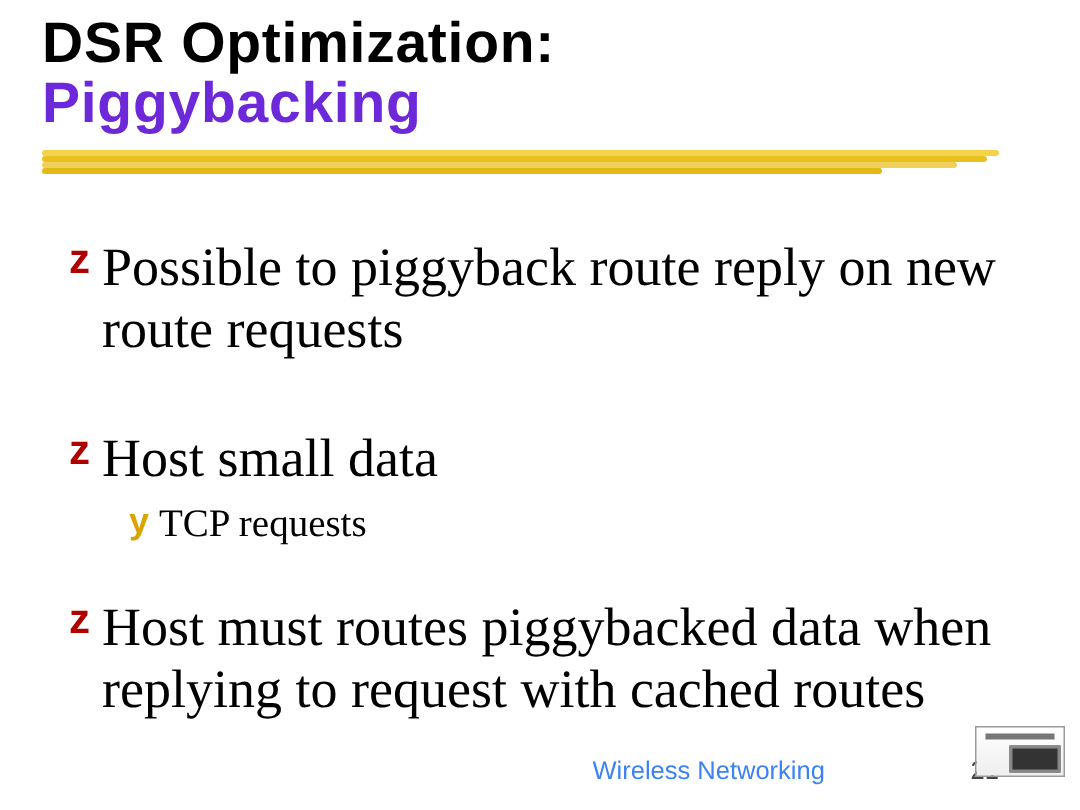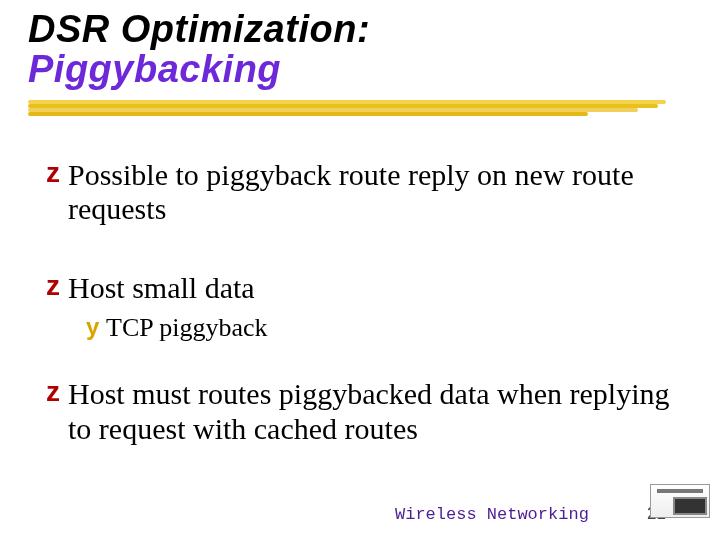--- a/index.html
+++ b/index.html
@@ -11,21 +11,20 @@
     overflow: hidden;
   }
   .slide {
     width: 720px;
     height: 540px;
     position: relative;
     padding: 10px 0 0 0;
   }
   .title-block {
     padding: 0 18px 0 28px;
-    font-style: italic;
   }
   .title-line1 {
     font-family: Arial, Helvetica, sans-serif;
     font-weight: 900;
     font-size: 38px;
     color: #000;
     letter-spacing: 0.5px;
     line-height: 1.05;
   }
   .title-line2 {
@@ -60,21 +59,21 @@
   .bullet-z .glyph {
     font-family: Arial, Helvetica, sans-serif;
     font-weight: 700;
     font-size: 28px;
     color: #b00000;
     line-height: 1.1;
     margin-right: 2px;
     min-width: 20px;
   }
   .bullet-z .text {
-    font-size: 30px;
+    font-size: 36px;
     color: #000;
     line-height: 1.15;
   }
   .sub-bullet {
     display: flex;
     align-items: flex-start;
     margin-top: 8px;
     margin-left: 40px;
   }
   .sub-bullet .glyph {
@@ -95,23 +94,23 @@
     position: absolute;
     bottom: 16px;
     left: 0;
     width: 720px;
     height: 30px;
   }
   .footer-text {
     position: absolute;
     left: 395px;
     bottom: 0;
-    font-family: Liberation Mono, monospace;
+    font-family: Liberation Sans, sans-serif;
     font-size: 17px;
-    color: #4c1d95;
+    color: #3b82f6;
   }
   .page-num {
     position: absolute;
     right: 54px;
     bottom: 0;
     font-family: Arial, Helvetica, sans-serif;
     font-size: 17px;
     color: #444;
   }
   .logo {
@@ -161,21 +160,21 @@
       <div class="bullet-z ">
         <span class="glyph">z</span>
         <span class="text">Possible to piggyback route reply on new route requests</span>
       </div>
       <div class="bullet-z gap-lg">
         <span class="glyph">z</span>
         <span class="text">Host small data</span>
       </div>
       <div class="sub-bullet">
         <span class="glyph">y</span>
-        <span class="text">TCP piggyback</span>
+        <span class="text">TCP requests</span>
       </div>
       <div class="bullet-z gap-md">
         <span class="glyph">z</span>
         <span class="text">Host must routes piggybacked data when replying to request with cached routes</span>
       </div>
     </div>
 
   <div class="footer">
     <span class="footer-text">Wireless Networking</span>
     <span class="page-num">21</span>

